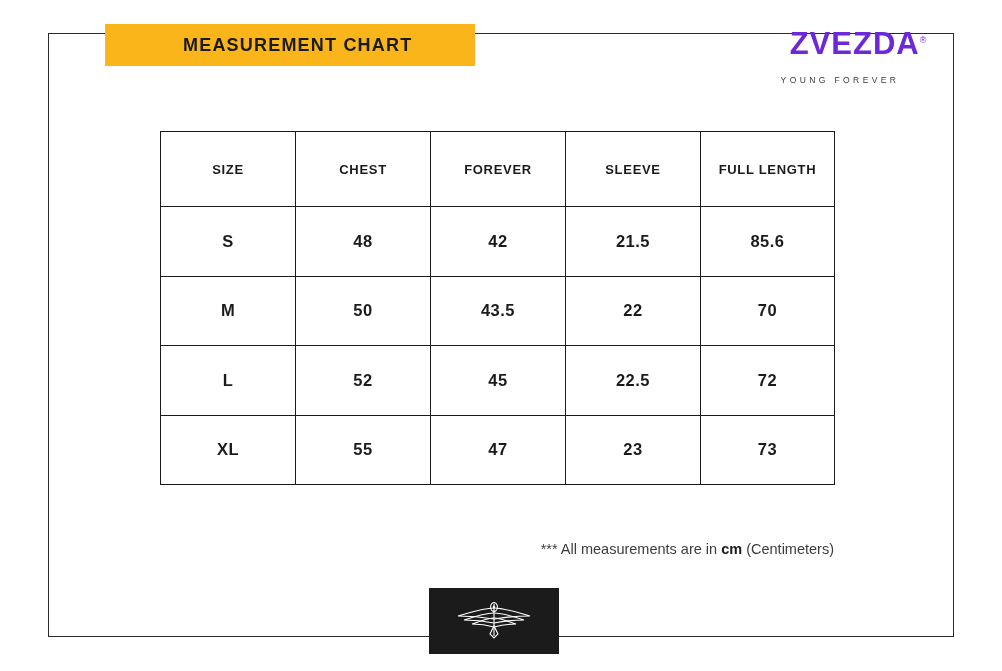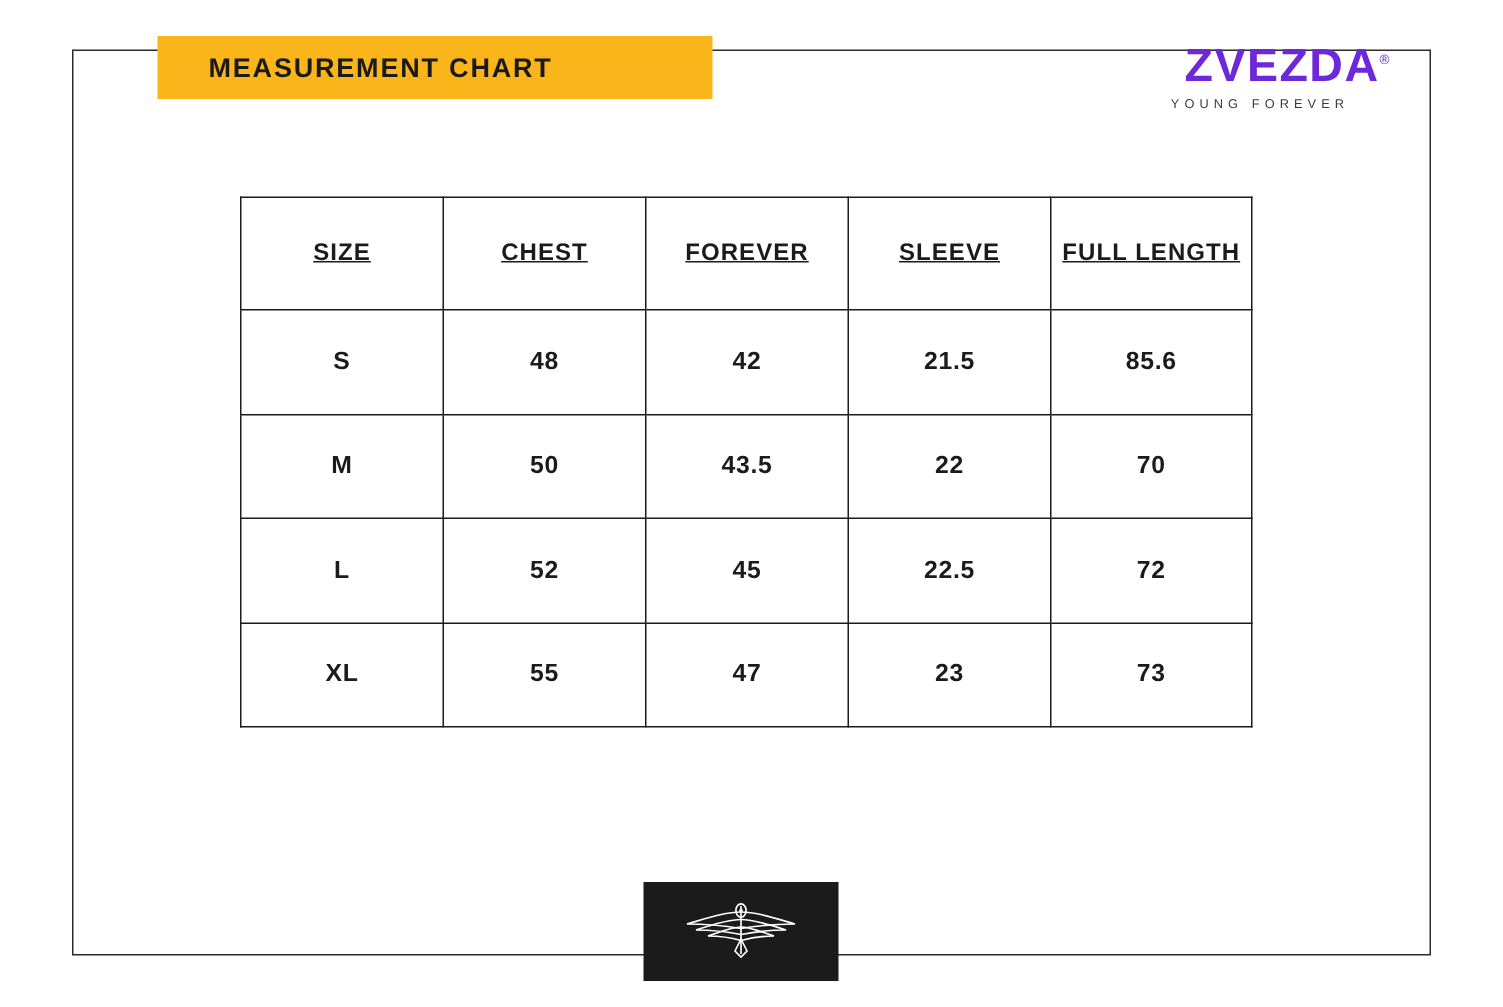--- a/index.html
+++ b/index.html
@@ -36,21 +36,21 @@
   
   .title-banner {
     position: absolute;
     left: 105px;
     top: 24px;
     width: 370px;
     height: 42px;
     background: #f9b519;
     display: flex;
     align-items: center;
-    padding-left: 34px;
+    padding-left: 78px;
     box-sizing: border-box;
   }
   .title-banner .title-text {
     font-size: 18px;
     font-weight: bold;
     letter-spacing: 1.2px;
     color: #1a1a1a;
     font-family: "Liberation Sans", sans-serif;
   }
 
@@ -73,21 +73,21 @@
     position: relative;
     margin-left: 36px;
   }
   .brand .brand-reg {
     font-size: 9px;
     vertical-align: super;
     font-weight: normal;
     letter-spacing: 0;
   }
   .brand .brand-tagline {
-    margin-top: 5px;
+    margin-top: 16px;
     font-size: 8.5px;
     letter-spacing: 3.4px;
     color: #3a3a3a;
     font-family: "Liberation Sans", sans-serif;
   }
 
   
   .table-wrap {
     position: absolute;
     left: 160px;
@@ -101,23 +101,22 @@
   }
   table.chart th, table.chart td {
     border: 1.5px solid #1b1b1b;
     text-align: center;
     font-weight: bold;
     color: #1b1b1b;
     font-family: "Liberation Sans", sans-serif;
   }
   table.chart th {
     height: 72px;
-    font-size: 16px;
+    font-size: 13px;
     letter-spacing: 0.7px;
-    text-decoration: underline;
   }
   table.chart td {
     height: 66.5px;
     font-size: 16.5px;
     letter-spacing: 0.5px;
   }
   table.chart col.c-size   { width: 135px; }
   table.chart col.c-chest  { width: 135px; }
   table.chart col.c-shoul  { width: 135px; }
   table.chart col.c-sleeve { width: 135px; }
@@ -215,20 +214,23 @@
           <td>XL</td>
           <td>55</td>
           <td>47</td>
           <td>23</td>
           <td>73</td>
         </tr>
       </tbody>
     </table>
   </div>
 
+  <div class="footnote">
+    <span>*** All measurements are in </span><span class="unit">cm</span><span> (Centimeters)</span>
+  </div>
 
   <div class="emblem">
     <svg width="116" height="46" viewBox="0 0 116 46" aria-hidden="true">
       <g fill="none" stroke="#ffffff" stroke-width="1.1">
         <path d="M58 6 L58 38"></path>
         <path d="M58 10 C48 10 36 14 22 18 C34 18 46 19 58 21"></path>
         <path d="M58 10 C68 10 80 14 94 18 C82 18 70 19 58 21"></path>
         <path d="M58 15 C50 15 40 18 28 22 C38 22 48 23 58 25"></path>
         <path d="M58 15 C66 15 76 18 88 22 C78 22 68 23 58 25"></path>
         <path d="M58 20 C52 20 45 23 36 26 C44 26 51 27 58 29"></path>

